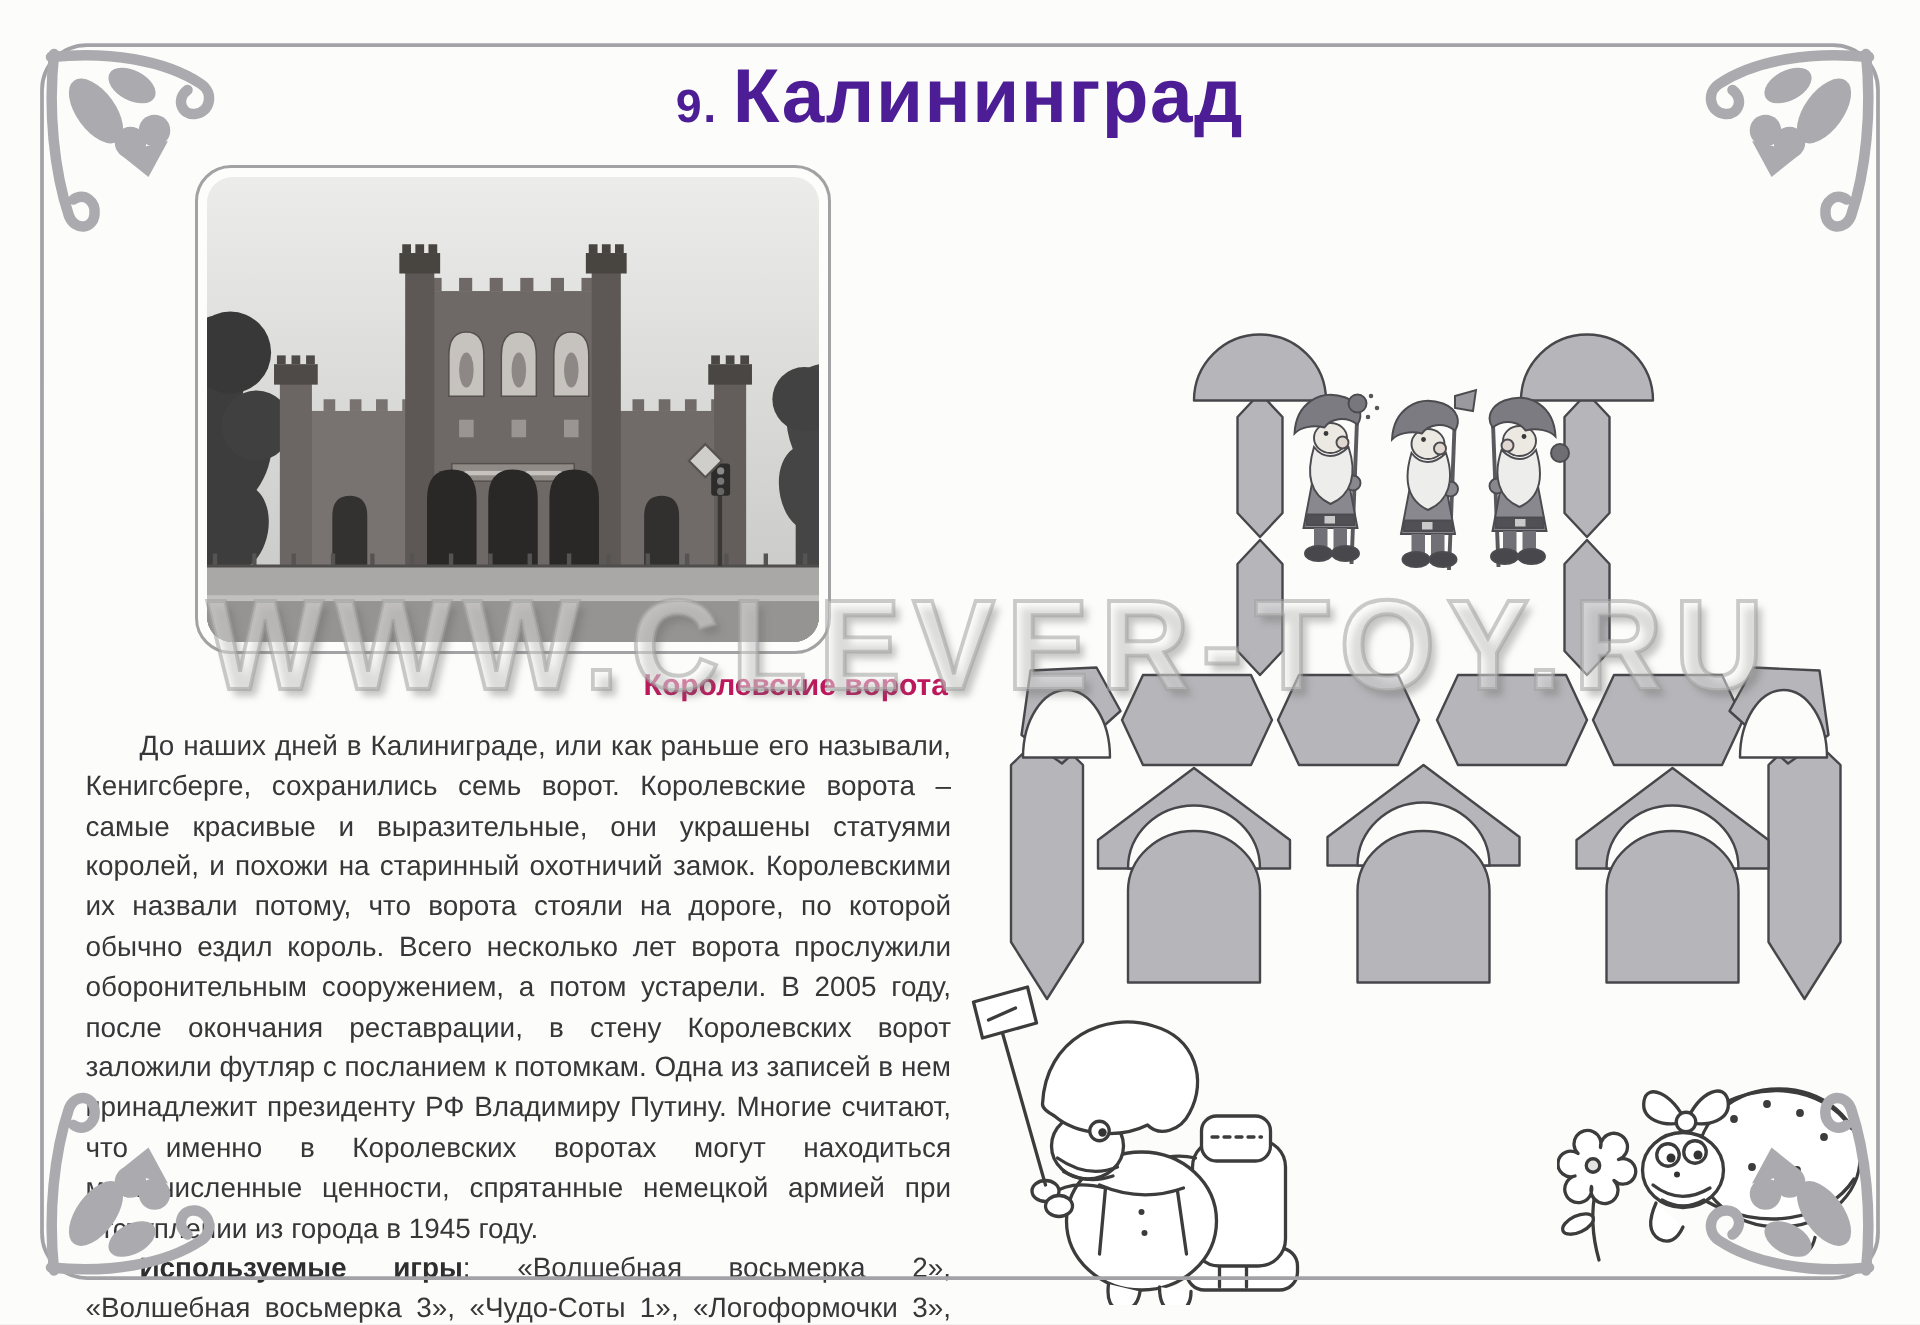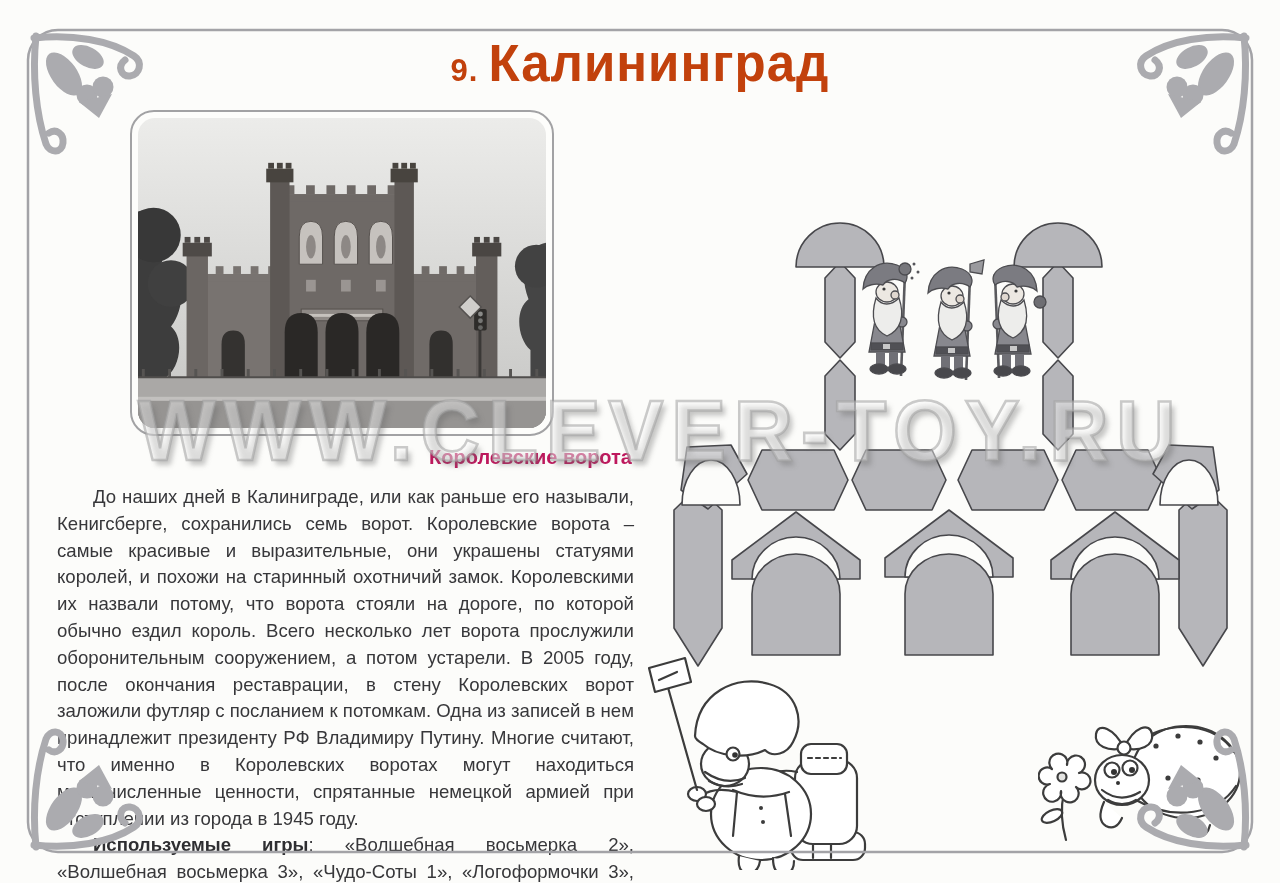--- a/index.html
+++ b/index.html
@@ -1,21 +1,21 @@
 <!DOCTYPE html>
 <html><head>
 <meta charset="utf-8">
 <style>
   html,body{margin:0;padding:0;background:#e9e9e7;}
   .page{position:relative;width:1280px;height:883px;background:#fcfcfa;overflow:hidden;
         font-family:"Liberation Sans",sans-serif;}
   .abs{position:absolute;}
 
   
-  .title-wrap{top:34px;left:0;width:100%;text-align:center;z-index:2;color:#c2410c;}
+  .title-wrap{top:34px;left:0;width:100%;text-align:center;z-index:2;color:#4c1d95;}
   .title-number{font-size:31px;font-weight:800;letter-spacing:1px;vertical-align:baseline;}
   .title-main{font-size:51px;font-weight:800;letter-spacing:1px;margin-left:10px;}
 
   
   .photo-frame{left:130px;top:110px;width:424px;height:326px;border:2.5px solid #a2a2a4;
                border-radius:24px;padding:6px;box-sizing:border-box;background:#fdfdfb;z-index:1;}
   .photo-inner{width:100%;height:100%;border-radius:17px;overflow:hidden;}
   .photo-inner svg{display:block;width:100%;height:100%;}
   .photo-caption{left:132px;top:446px;width:500px;text-align:right;font-size:20px;
                  font-weight:700;color:#be185d;z-index:2;}

